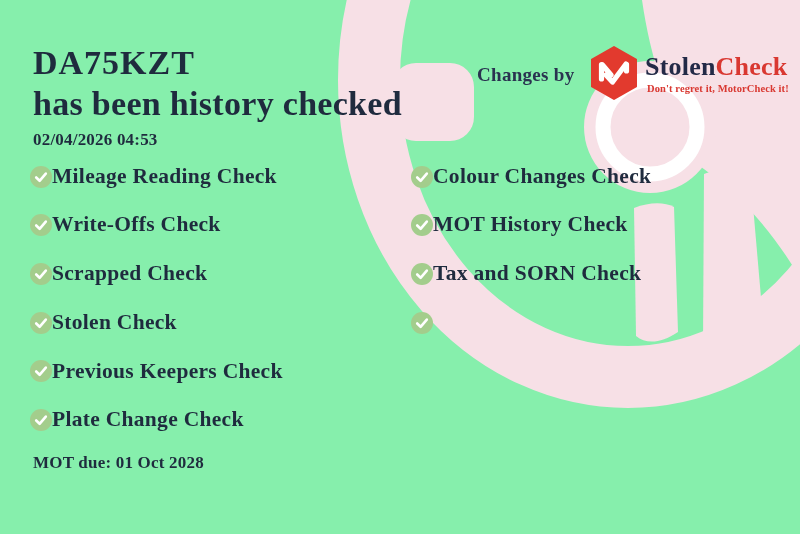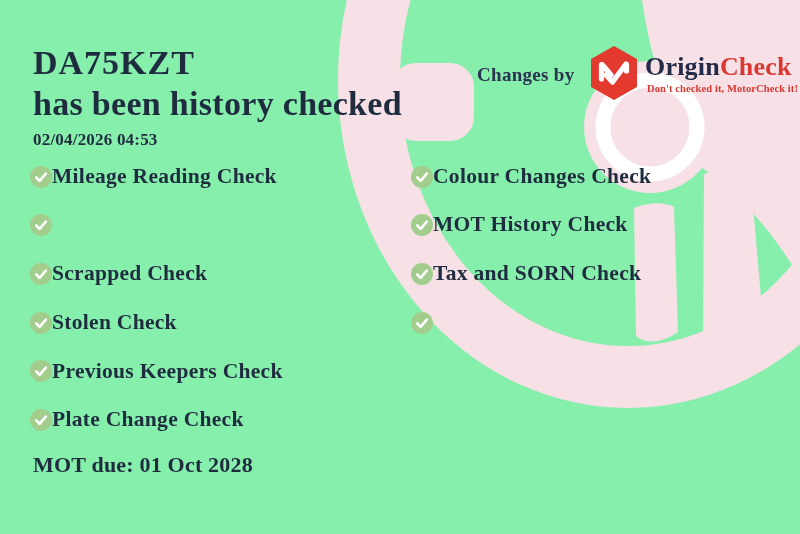--- a/index.html
+++ b/index.html
@@ -43,21 +43,21 @@
   .check-col.left{left:30px;}
   .check-col.right{left:411px;}
   .check-item{display:flex;align-items:center;height:27px;margin-bottom:21.7px;}
   .check-item .icon{width:22px;height:22px;flex:0 0 auto;display:block;}
   .check-item .label{
     font-size:21.5px;font-weight:700;color:#1f2b3e;letter-spacing:0.3px;
     line-height:1;white-space:nowrap;
   }
   
   .mot-due{
-    position:absolute;left:33px;top:454px;font-size:22px;font-weight:700;
+    position:absolute;left:33px;top:454px;font-size:17px;font-weight:700;
     color:#1f2b3e;letter-spacing:0.2px;line-height:1;
   }
 </style>
 </head>
 <body>
 
 <div class="canvas">
 
   <svg class="bg-svg" viewBox="0 0 800 534" aria-hidden="true">
     <g fill="#f7e0e6" stroke="none">
@@ -88,37 +88,38 @@
 
     <g stroke="#ffffff" stroke-width="5.2" stroke-linecap="round" stroke-linejoin="round" fill="none">
       <path d="M 10.5 18.5 L 10.5 33"></path>
       <path d="M 11.5 19 L 20 29"></path>
       <path d="M 15 29 L 21.5 36 L 35 18"></path>
       <path d="M 35.5 18.5 L 35.5 25"></path>
     </g>
   </svg>
 
   <div class="brand">
-    <span class="motor">Origin</span><span class="check">Check</span>
+    <span class="motor">Stolen</span><span class="check">Check</span>
   </div>
-  <div class="tagline">Don't checked it, MotorCheck it!</div>
+  <div class="tagline">Don't regret it, MotorCheck it!</div>
 
   <ul class="check-col left">
     <li class="check-item">
       <svg class="icon" viewBox="0 0 22 22">
           <circle cx="11" cy="11" r="11" fill="#a3cd8c"></circle>
           <path d="M6.2 11.5 L9.6 14.8 L15.8 7.6" stroke="#ffffff" stroke-width="2.6" fill="none" stroke-linecap="round" stroke-linejoin="round"></path>
         </svg>
       <span class="label">Mileage Reading Check</span>
     </li>
     <li class="check-item">
       <svg class="icon" viewBox="0 0 22 22">
           <circle cx="11" cy="11" r="11" fill="#a3cd8c"></circle>
           <path d="M6.2 11.5 L9.6 14.8 L15.8 7.6" stroke="#ffffff" stroke-width="2.6" fill="none" stroke-linecap="round" stroke-linejoin="round"></path>
         </svg>
+      <span class="label">Write-Offs Check</span>
     </li>
     <li class="check-item">
       <svg class="icon" viewBox="0 0 22 22">
           <circle cx="11" cy="11" r="11" fill="#a3cd8c"></circle>
           <path d="M6.2 11.5 L9.6 14.8 L15.8 7.6" stroke="#ffffff" stroke-width="2.6" fill="none" stroke-linecap="round" stroke-linejoin="round"></path>
         </svg>
       <span class="label">Scrapped Check</span>
     </li>
     <li class="check-item">
       <svg class="icon" viewBox="0 0 22 22">

